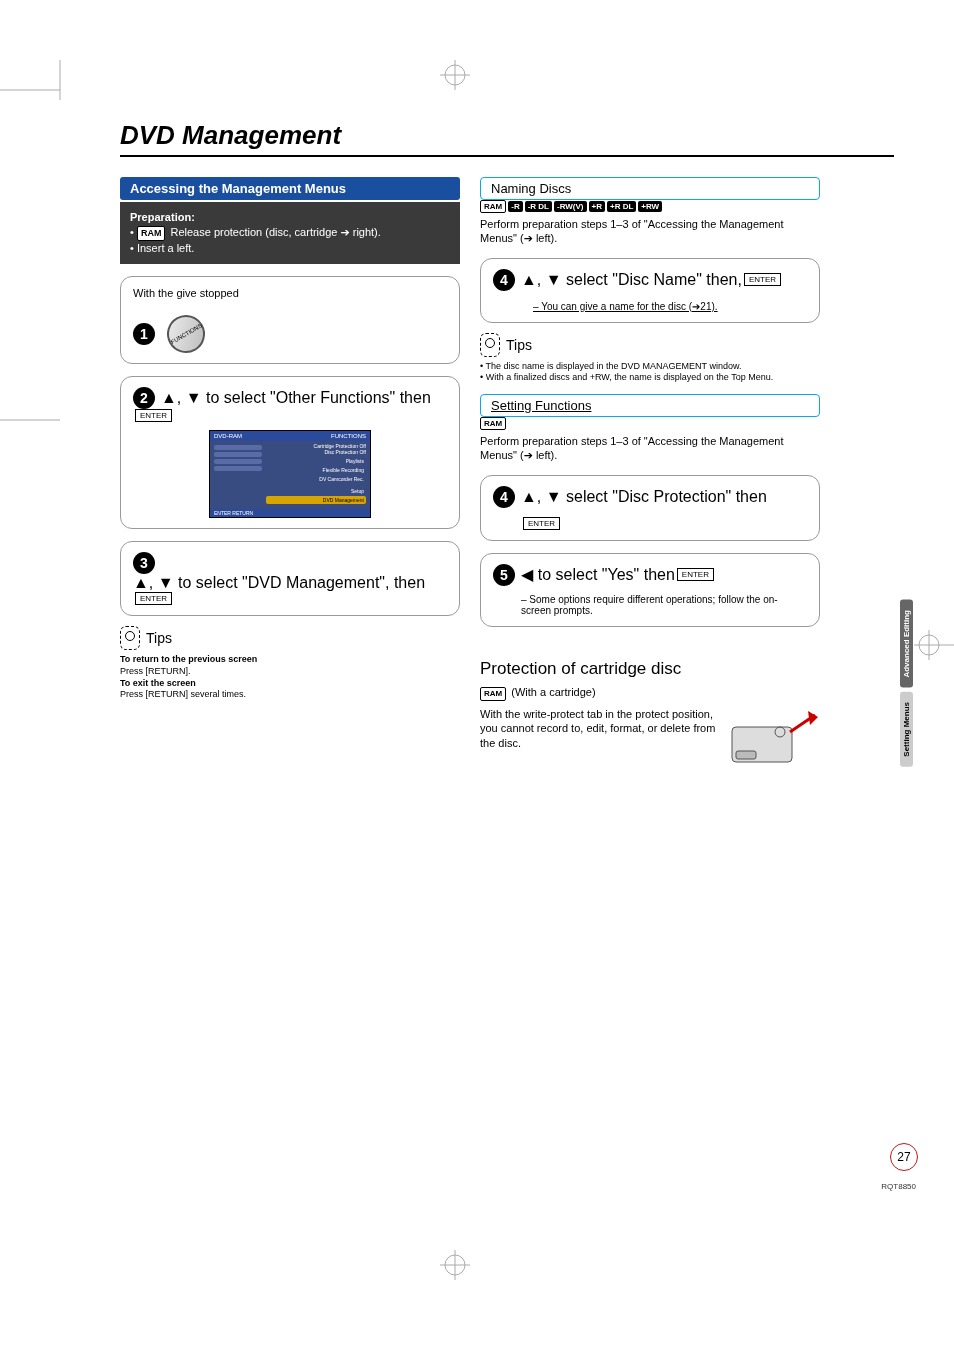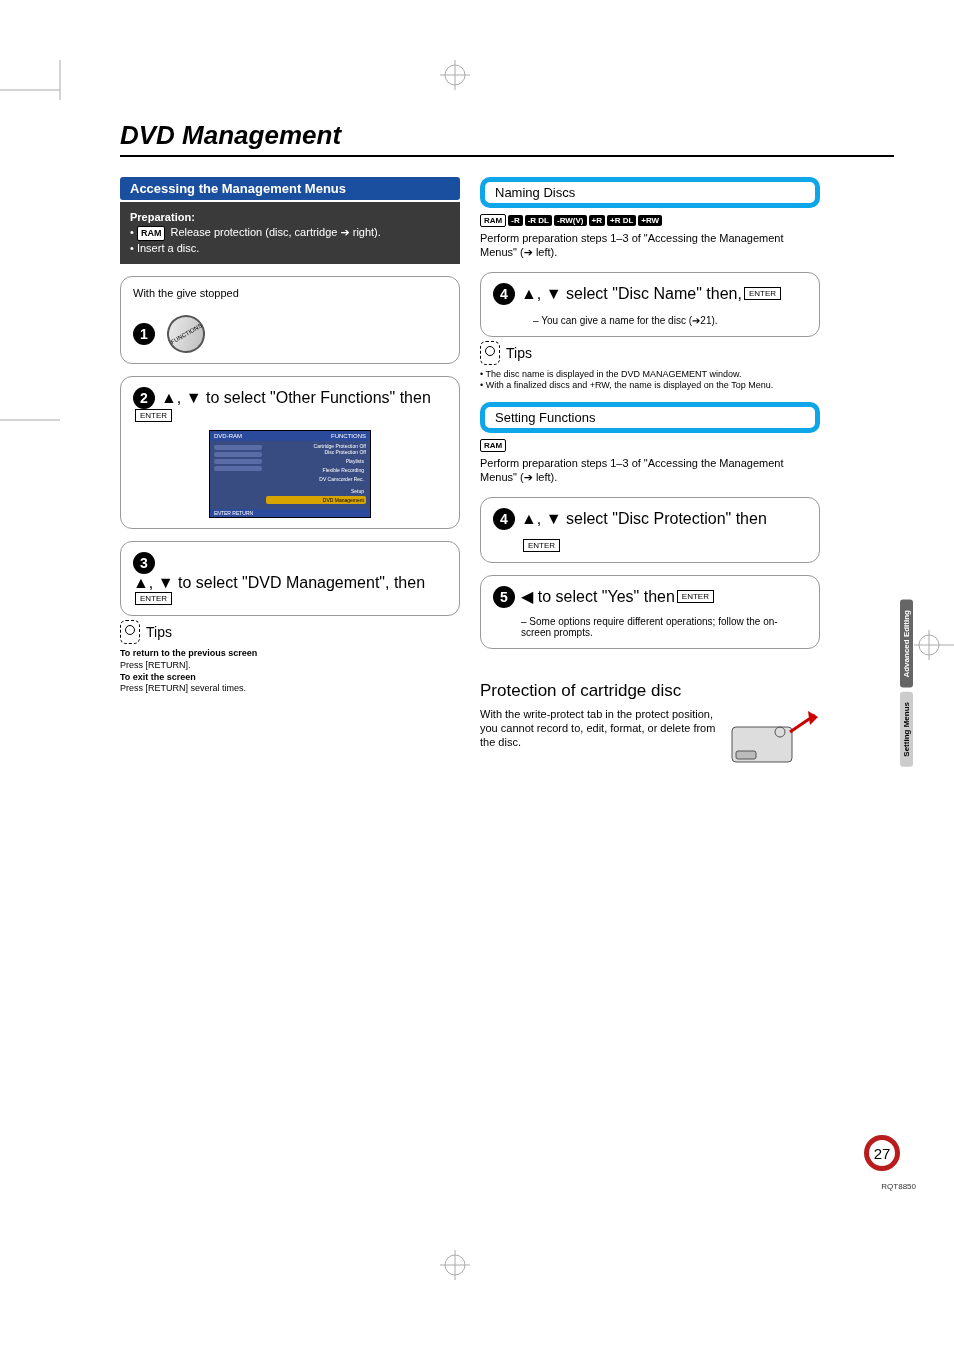--- a/index.html
+++ b/index.html
@@ -164,21 +164,21 @@
   }
   .ms-bottom {
     background: #2b4a9b;
     padding: 1px 4px;
     font-size: 5px;
   }
   .tips-row {
     display: flex;
     align-items: center;
     gap: 6px;
-    margin-top: 4px;
+    margin-top: 10px;
   }
   .bulb {
     width: 18px;
     height: 22px;
     border: 1px dashed #000;
     border-radius: 6px;
     position: relative;
   }
   .bulb::after {
     content: "";
@@ -195,25 +195,24 @@
   }
   .tips-text {
     font-size: 9px;
     line-height: 1.3;
     margin-top: 4px;
   }
   .tips-text b {
     font-size: 9px;
   }
   .right-headbox {
-    border: 5px solid #0ea5e9;
-    border-radius: 10px;
+    border: 1px solid #0ea5e9;
+    border-radius: 4px;
     padding: 3px 10px;
     font-size: 13px;
-    margin-bottom: 6px;
   }
   .badges {
     font-size: 0;
     margin-bottom: 4px;
   }
   .badge {
     display: inline-block;
     font-size: 8px;
     font-weight: bold;
     color: #fff;
@@ -275,44 +274,44 @@
     font-weight: bold;
     text-align: center;
     padding: 10px 2px;
     margin-bottom: 4px;
     border-radius: 3px;
   }
   .side-tab.dark { background: #666; color: #fff; }
   .side-tab.light { background: #ccc; color: #000; }
   .page-num {
     position: absolute;
-    right: 54px;
+    right: 36px;
     bottom: 180px;
     width: 26px;
     height: 26px;
-    border: 5px solid #b91c1c;
+    border: 1px solid #b91c1c;
     border-radius: 50%;
-    font-size: 15px;
+    font-size: 12px;
     display: flex;
     align-items: center;
     justify-content: center;
   }
   .doc-code {
     position: absolute;
     right: 38px;
     bottom: 160px;
     font-size: 8px;
     color: #333;
   }
   .crop {
     position: absolute;
     color: #888;
   }
   .crop svg { display: block; }
-  .mt10 { margin-top: 10px; }
+  .mt10 { margin-top: 10px; text-decoration: underline; }
   .flex { display: flex; align-items: center; }
 </style>
 </head>
 <body>
 
 <div class="page">
 
   <div class="crop" style="left:0;top:60px;">
     <svg width="70" height="400">
         <path d="M60 0 v40 M0 30 h60 M60 360 h-60" stroke="#aaa" fill="none"></path>
@@ -343,21 +342,21 @@
   <div class="cols">
 
     <div class="col">
 
       <div class="section-bar">Accessing the Management Menus</div>
 
       <div class="prep-box">
         <b>Preparation:</b><br>
         • <span class="ram-badge">RAM</span>
           <span>Release protection (disc, cartridge ➔ right).</span><br>
-        • <span>Insert a disc.</span>
+        • <span>Insert a left.</span>
       </div>
 
       <div class="step-card">
         <div style="font-size:11px;margin-bottom:16px;">With the give stopped</div>
         <div class="flex">
           <span class="step-num">1</span>
           <span class="functions-btn">FUNCTIONS</span>
         </div>
       </div>
 
@@ -465,20 +464,24 @@
       <div class="step-card">
         <div class="step-line">
           <span class="step-num">5</span>
           <span>◀ to select "Yes" then</span>
           <span class="enter-btn">ENTER</span>
         </div>
         <div class="sub-note2">– Some options require different operations; follow the on-screen prompts.</div>
       </div>
 
       <div class="h3">Protection of cartridge disc</div>
+      <div class="body-text">
+        <span class="badge outline" style="font-size:8px;">RAM</span>
+        <span>(With a cartridge)</span>
+      </div>
       <div class="cartridge-row">
         <div class="body-text" style="flex:1;">With the write-protect tab in the protect position, you cannot record to, edit, format, or delete from the disc.</div>
         <svg class="cart-svg" viewBox="0 0 90 60">
           <rect x="2" y="20" width="60" height="35" rx="4" fill="#ddd" stroke="#555"></rect>
           <circle cx="50" cy="25" r="5" fill="none" stroke="#555"></circle>
           <rect x="6" y="44" width="20" height="8" rx="2" fill="#bbb" stroke="#555"></rect>
           <path d="M60 25 L85 8" stroke="#c00" stroke-width="3"></path>
           <path d="M78 4 L88 10 L80 18 Z" fill="#c00"></path>
         </svg>
       </div>

